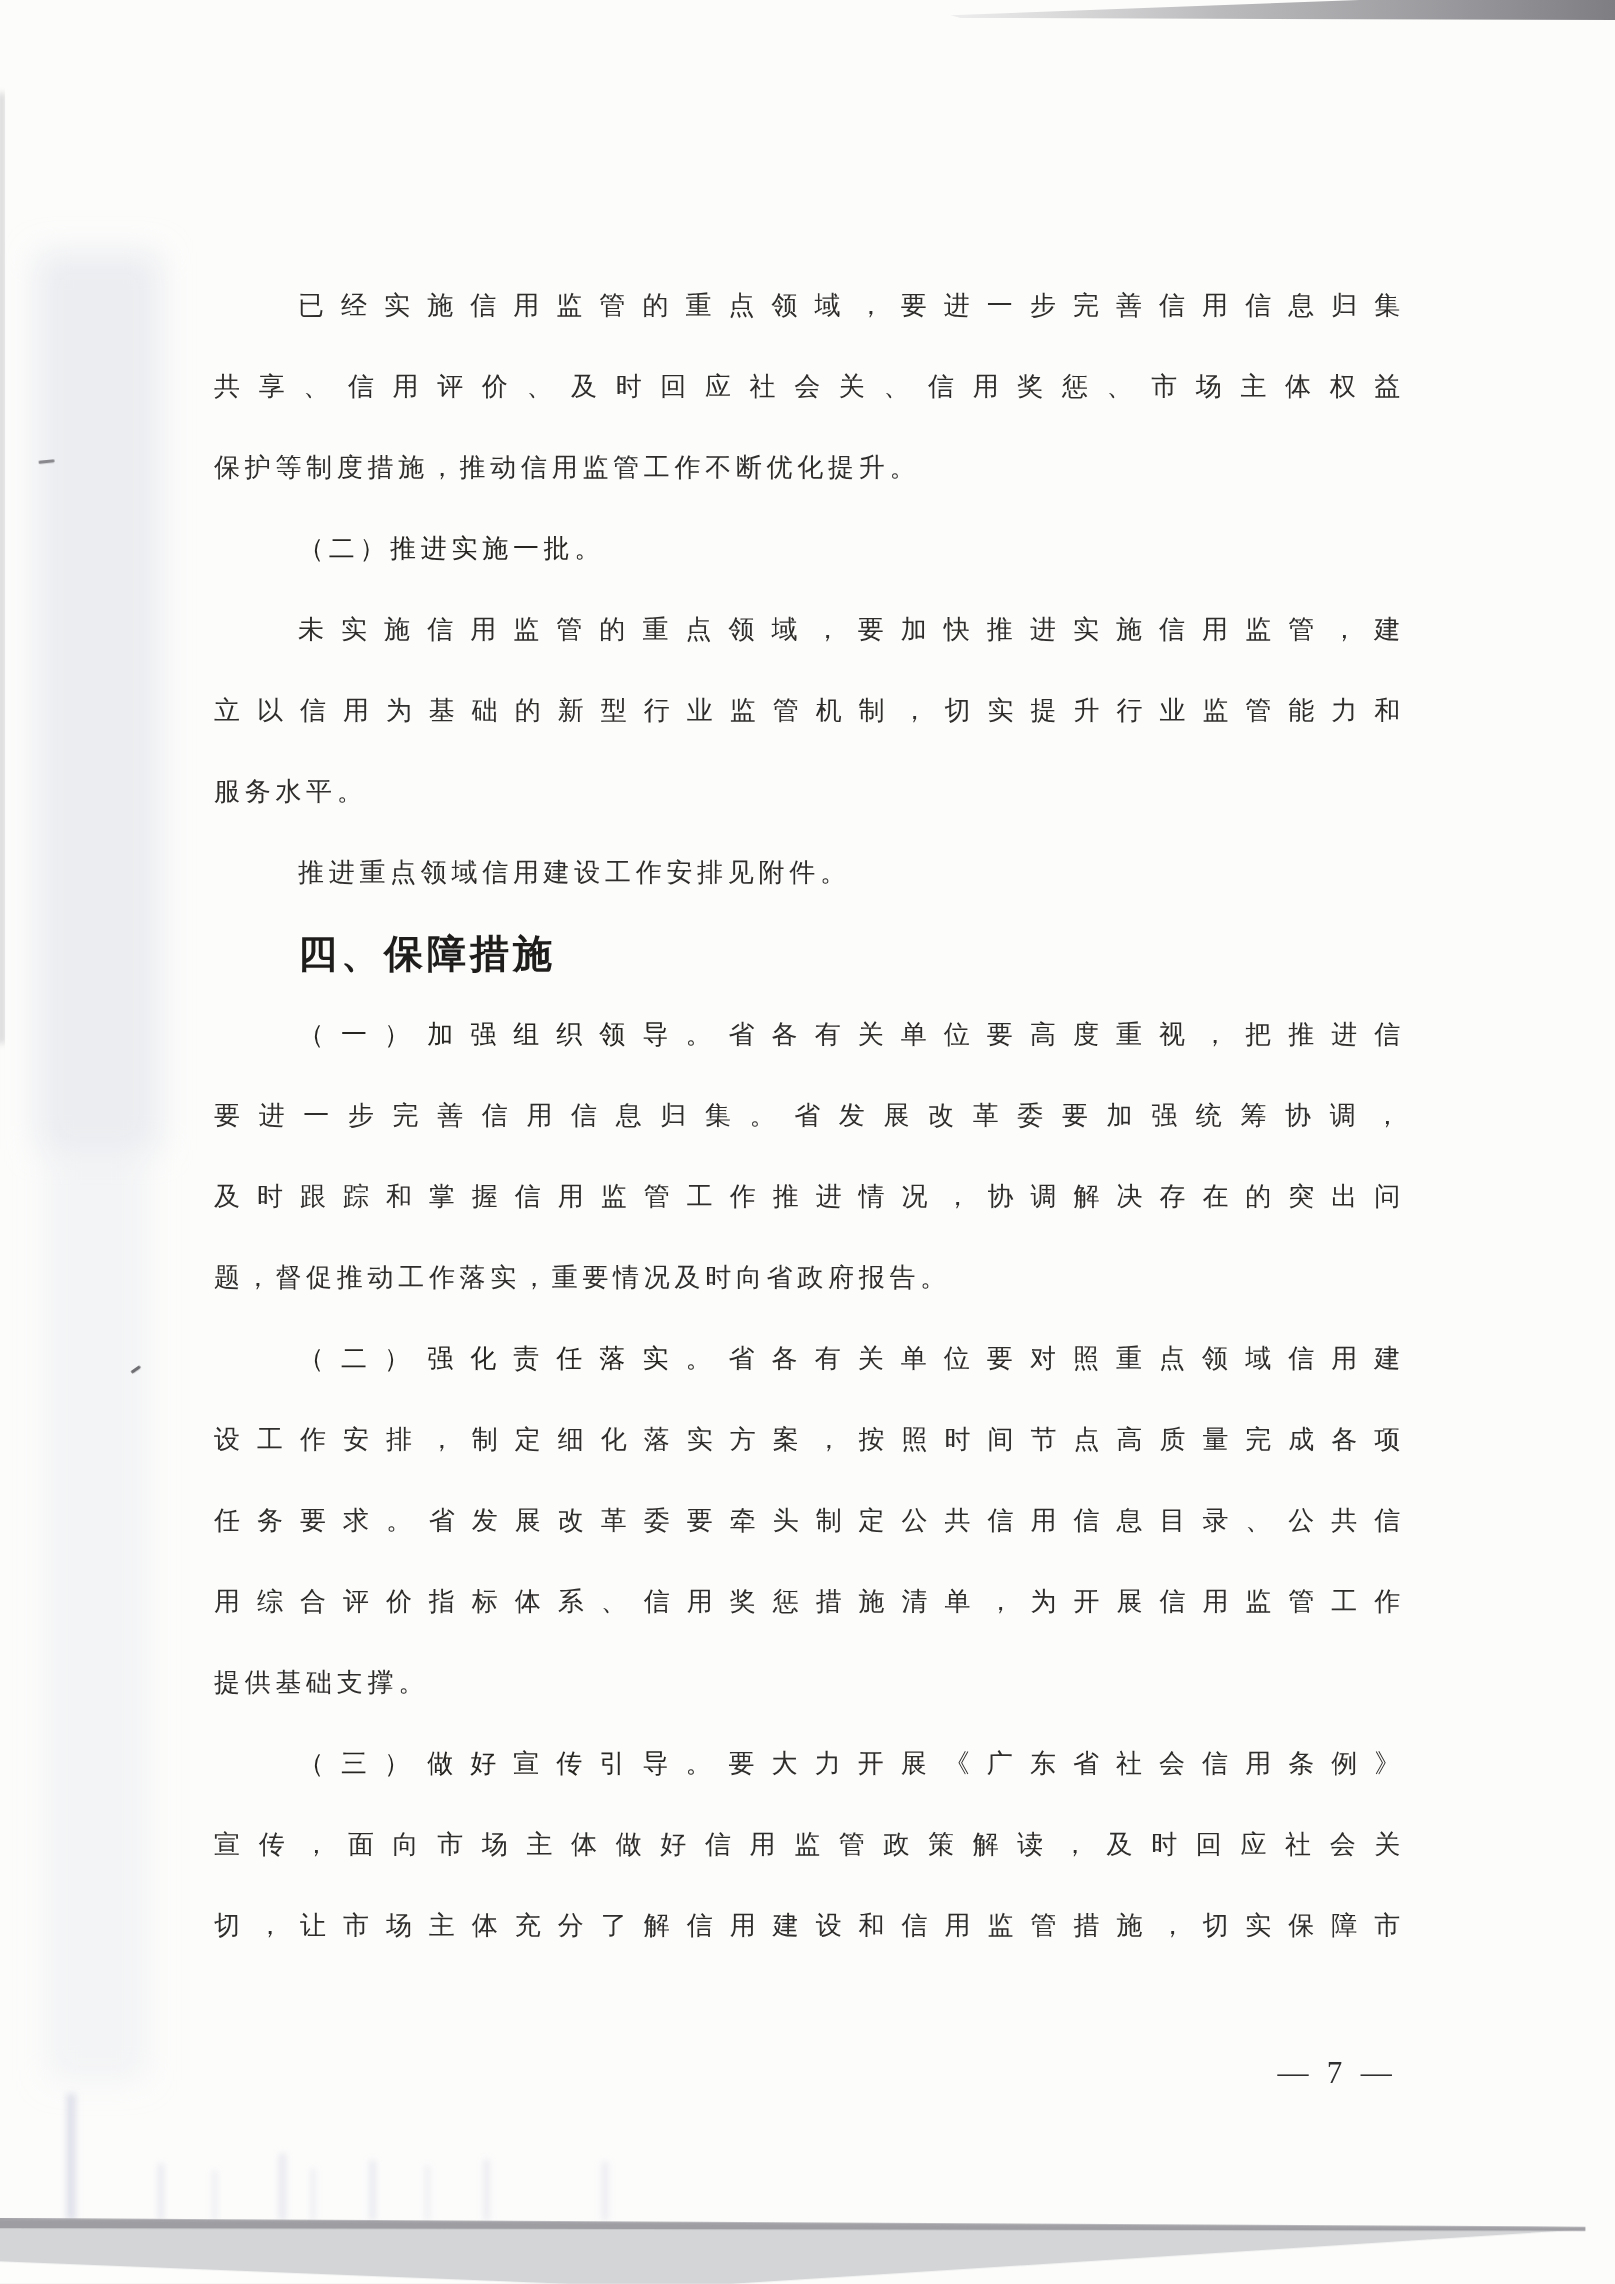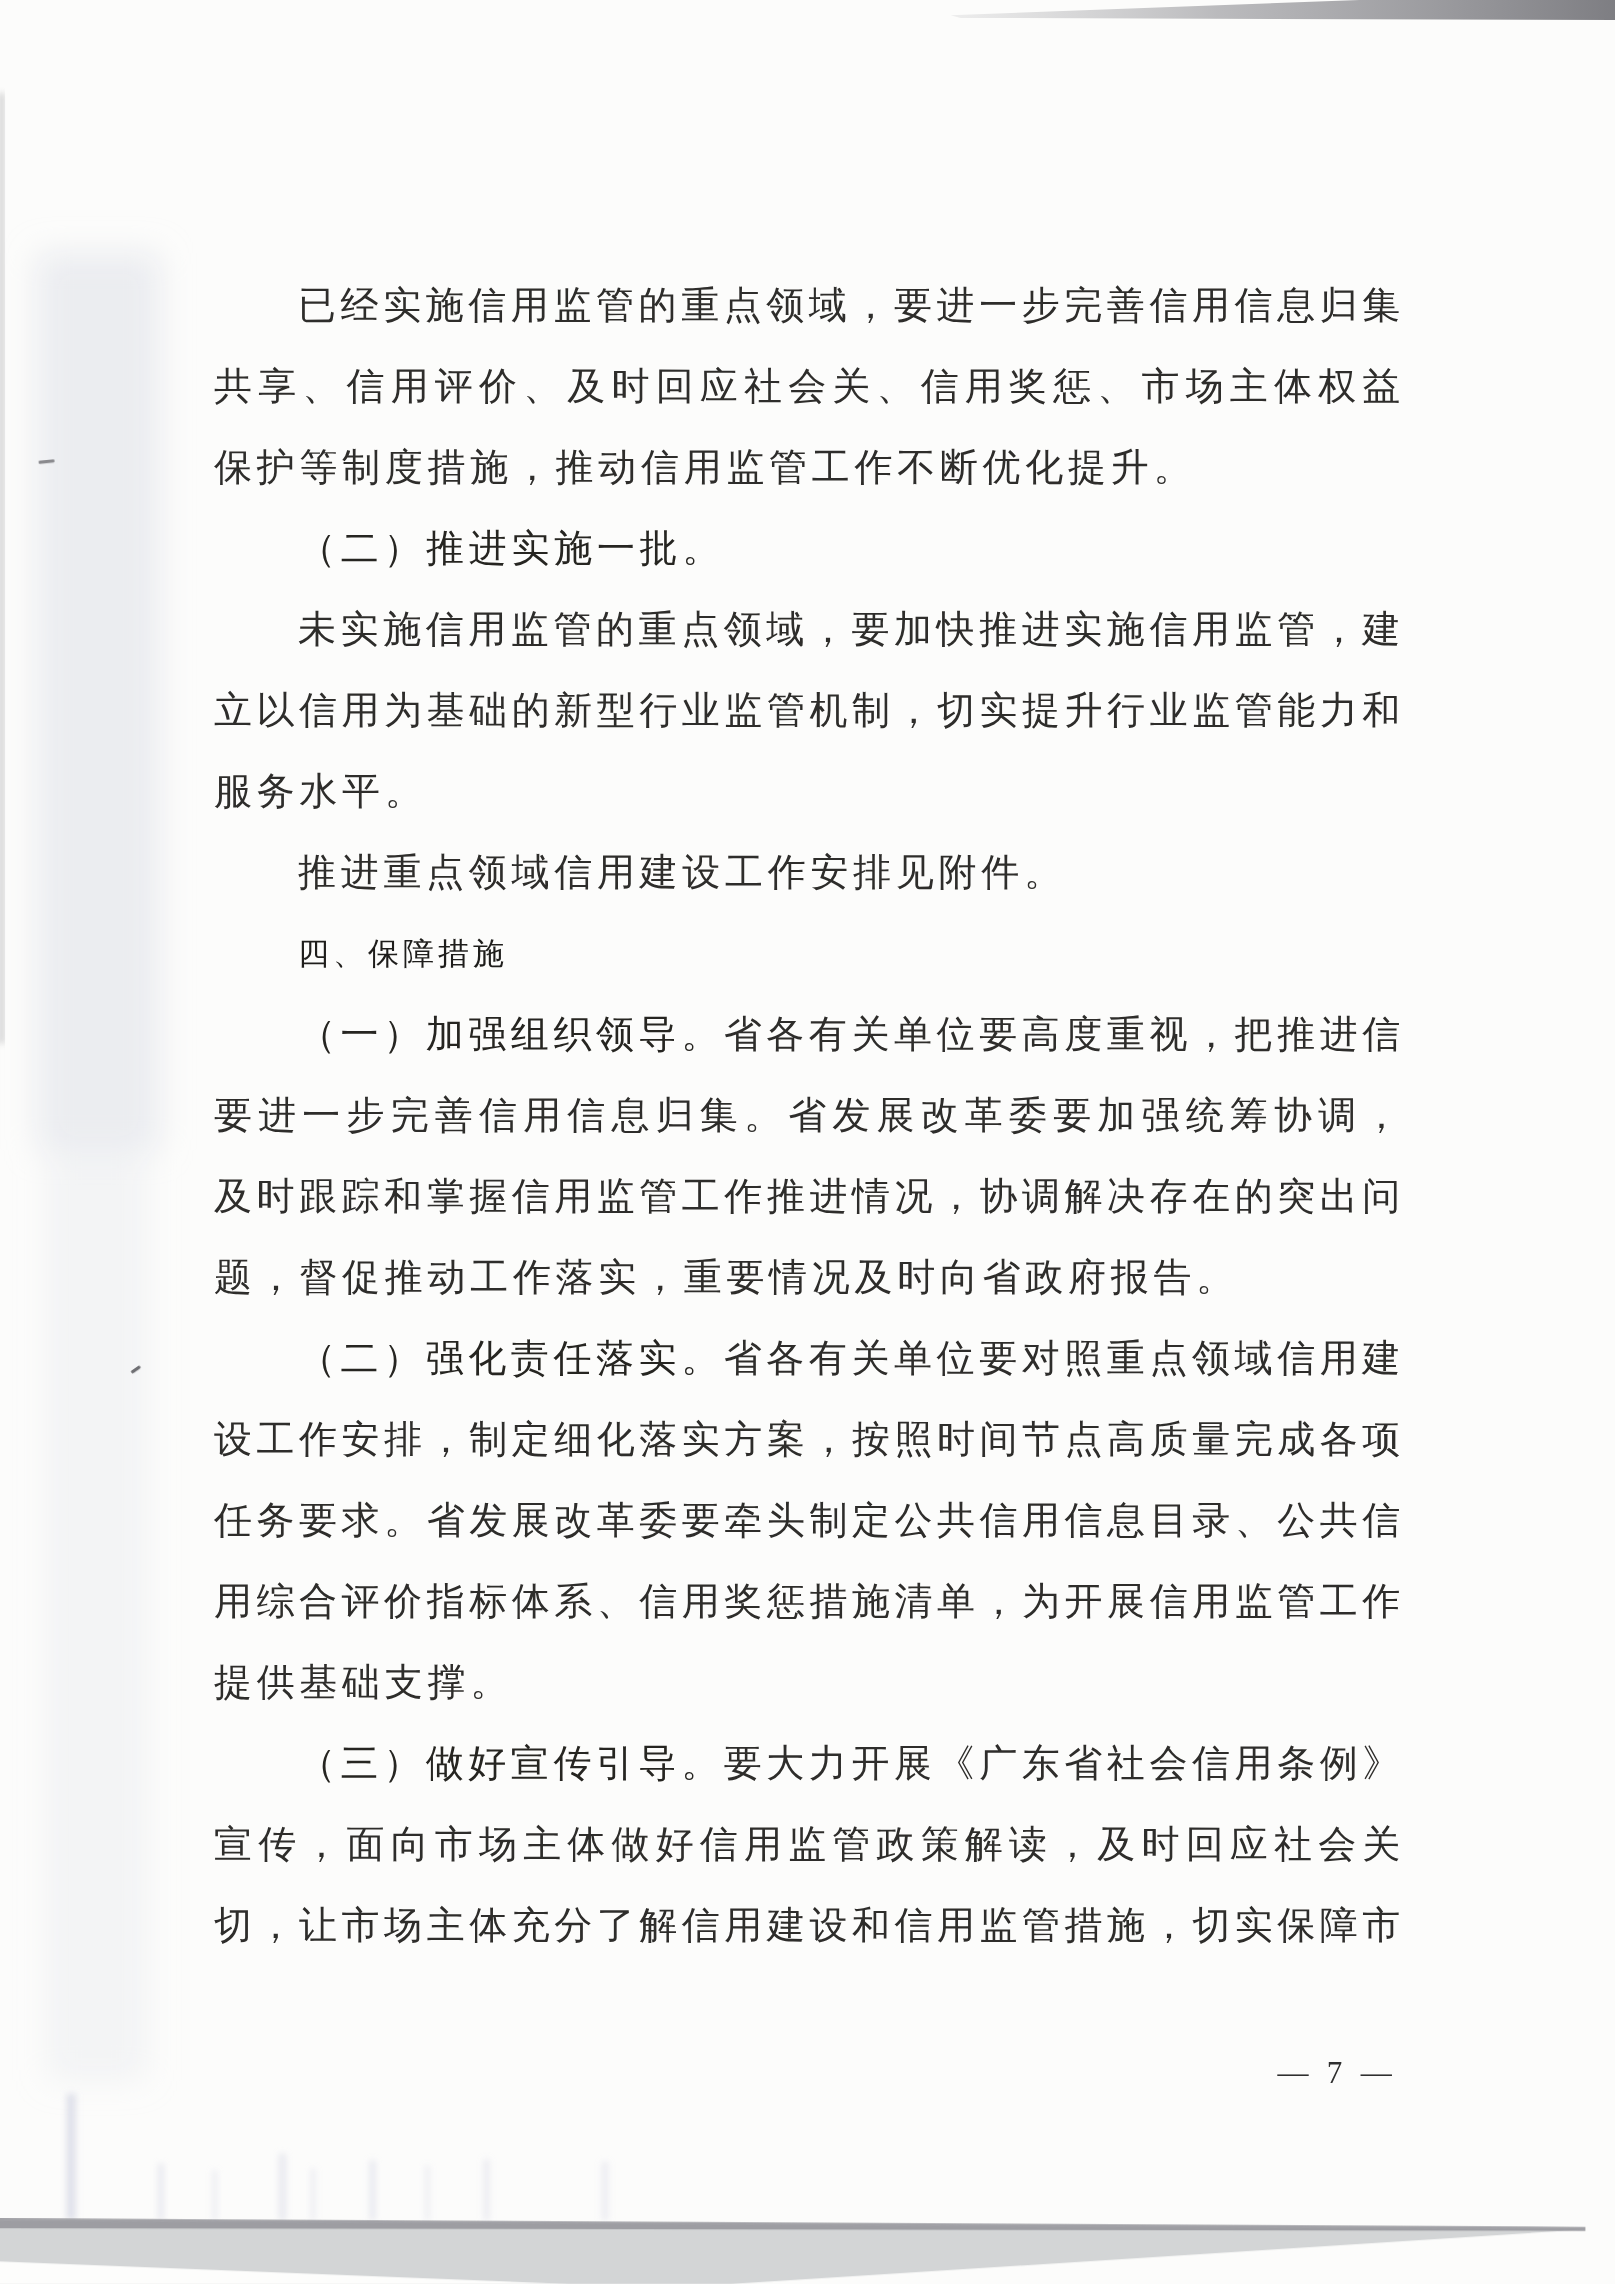--- a/index.html
+++ b/index.html
@@ -5,30 +5,30 @@
 <style>
   html,body{margin:0;padding:0;background:#e9e9e9;}
   .page{
     position:relative;width:1616px;height:2284px;margin:0 auto;
     background:#fcfcfb;overflow:hidden;
     font-family:"Liberation Serif","DejaVu Serif",serif;color:#2e2d2b;
   }
   .artifacts{position:absolute;left:0;top:0;width:1616px;height:2284px;pointer-events:none;}
   .text-block{position:absolute;left:214px;top:265px;width:1189px;}
   .line{
-    height:81px;line-height:81px;font-size:38px;letter-spacing:4.7px;
+    height:81px;line-height:81px;font-size:26px;letter-spacing:4.7px;
     text-align:justify;text-align-last:left;text-justify:inter-character;
     overflow:visible;white-space:normal;
   }
   .line.j{letter-spacing:2.7px;text-align-last:justify;}
   .line.ind{padding-left:84px;}
   .line .lead{font-weight:400;color:#262521;}
   .line.sec{
     font-family:"Liberation Sans","DejaVu Sans",sans-serif;
-    font-weight:400;font-size:31px;letter-spacing:4px;color:#1e1d1b;
+    font-weight:700;font-size:39px;letter-spacing:4px;color:#1e1d1b;
   }
   .footer{
     position:absolute;left:214px;top:2046px;width:1189px;box-sizing:border-box;
     text-align:right;padding-right:9.3px;font-size:31px;letter-spacing:2px;
     word-spacing:6.6px;color:#2f2f2f;line-height:53px;
   }
 </style>
 </head>
 <body>
 

